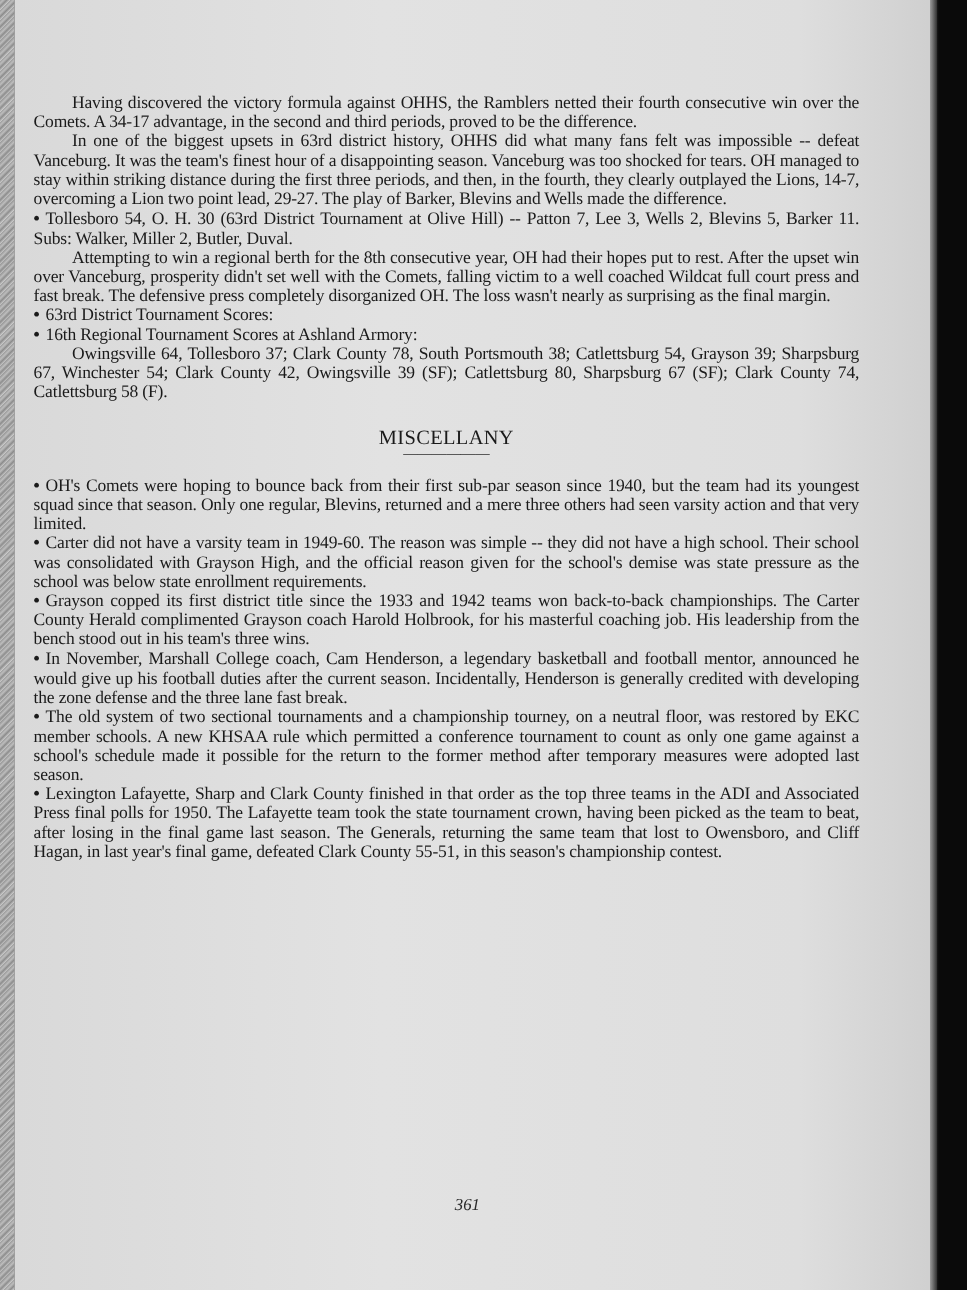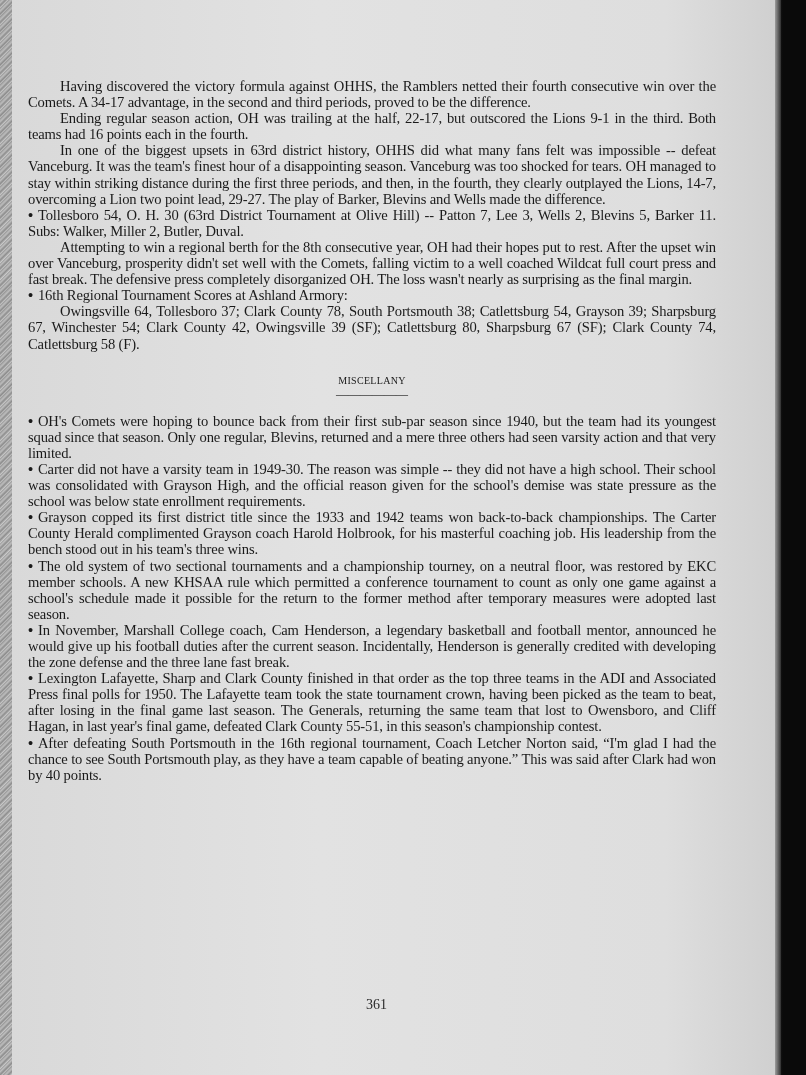--- a/index.html
+++ b/index.html
@@ -54,64 +54,64 @@
       content: "\2022";
       font-weight: bold;
       margin-right: 5px;
     }
     .heading-block {
       text-align: center;
       margin-top: 21px;
       margin-bottom: 14px;
     }
     .heading {
-      font-size: 10px;
+      font-size: 17px;
       letter-spacing: 0.3px;
       font-family: Liberation Serif, serif;
     }
     .dashes {
       display: block;
       font-size: 12px;
       line-height: 10px;
       letter-spacing: 0px;
     }
     .page-number {
       position: absolute;
-      left: 366px;
+      left: 379px;
       top: 997px;
       font-family: "Liberation Serif", "DejaVu Serif", serif;
+      font-style: italic;
       font-size: 14px;
       color: #2a2a2a;
     }
   </style>
 </head>
 <body>
 
 <div class="scan">
   <div class="binding"></div>
   <div class="page"></div>
   <div class="page-shadow"></div>
 
   <div class="text">
     <p class="indent">Having discovered the victory formula against OHHS, the Ramblers netted their fourth consecutive win over the Comets.  A 34-17 advantage, in the second and third periods, proved to be the difference.</p>
-    <p class="indent">Ending regular season action, OH was trailing at the half, 22-17, but outscored the Lions 9-1 in the third.  Both teams had 16 points each in the fourth.</p>
     <p class="indent">In one of the biggest upsets in 63rd district history, OHHS did what many fans felt was impossible -- defeat Vanceburg.  It was the team's finest hour of a disappointing season.  Vanceburg was too shocked for tears.  OH managed to stay within striking distance during the first three periods, and then, in the fourth, they clearly outplayed the Lions, 14-7, overcoming a Lion two point lead, 29-27.  The play of Barker, Blevins and Wells made the difference.</p>
     <p class="bullet">Tollesboro 54, O. H. 30 (63rd District Tournament at Olive Hill) -- Patton 7, Lee 3, Wells 2, Blevins 5, Barker 11.  Subs: Walker, Miller 2, Butler, Duval.</p>
     <p class="indent">Attempting to win a regional berth for the 8th consecutive year, OH had  their hopes put to rest.  After the upset win over Vanceburg, prosperity didn't set well with the Comets, falling victim to a well coached Wildcat full court press and fast break.  The defensive press completely disorganized OH.  The loss wasn't nearly as surprising as the final margin.</p>
+    <p class="bullet">63rd District Tournament Scores:</p>
     <p class="bullet">16th Regional Tournament Scores at Ashland Armory:</p>
     <p class="indent">Owingsville 64, Tollesboro 37; Clark County 78, South Portsmouth 38; Catlettsburg 54, Grayson 39; Sharpsburg 67, Winchester 54; Clark County 42, Owingsville 39 (SF); Catlettsburg 80, Sharpsburg 67 (SF); Clark County 74, Catlettsburg 58 (F).</p>
 
     <div class="heading-block">
       <div class="heading">MISCELLANY</div>
       <span class="dashes">——————</span>
     </div>
 
     <p class="bullet">OH's Comets were hoping to bounce back from their first sub-par season since 1940, but the team had its youngest squad since that season.  Only one regular, Blevins, returned and a mere three others had seen varsity action and that very limited.</p>
-    <p class="bullet">Carter did not have a varsity team in 1949-30.  The reason was simple -- they did not have a high school.  Their school was consolidated with Grayson High, and the official reason given for the school's demise was state pressure as the school was below state enrollment requirements.</p>
+    <p class="bullet">Carter did not have a varsity team in 1949-60.  The reason was simple -- they did not have a high school.  Their school was consolidated with Grayson High, and the official reason given for the school's demise was state pressure as the school was below state enrollment requirements.</p>
     <p class="bullet">Grayson copped its first district title since the 1933 and 1942 teams won back-to-back championships.  The Carter County Herald complimented Grayson coach Harold Holbrook, for his masterful coaching job.  His leadership from the bench stood out in his team's three wins.</p>
+    <p class="bullet">In November, Marshall College coach, Cam Henderson, a legendary basketball and football mentor, announced he would give up his football duties after the current season.  Incidentally, Henderson is generally credited with developing the zone defense and the three lane fast break.</p>
     <p class="bullet">The old system of two sectional tournaments and a championship tourney, on a neutral floor, was restored by EKC member schools.  A new KHSAA rule which permitted a conference tournament to count as only one game against a school's schedule made it possible for the return to the former method after temporary measures were adopted last season.</p>
-    <p class="bullet">In November, Marshall College coach, Cam Henderson, a legendary basketball and football mentor, announced he would give up his football duties after the current season.  Incidentally, Henderson is generally credited with developing the zone defense and the three lane fast break.</p>
     <p class="bullet">Lexington Lafayette, Sharp and Clark County finished in that order as the top three teams in the ADI and Associated Press final polls for 1950.  The Lafayette team took the state tournament crown, having been picked as the team to beat, after losing in the final game last season.  The Generals, returning the same team that lost to Owensboro, and Cliff Hagan, in last year's final game, defeated Clark County 55-51, in this season's championship contest.</p>
-    <p class="bullet">After defeating South Portsmouth in the 16th regional tournament, Coach Letcher Norton said, “I'm glad I had the chance to see South Portsmouth play, as they have a team capable of beating anyone.”  This was said after Clark had won by 40 points.</p>
   </div>
 
   <div class="page-number">361</div>
 </div>
 
 </body></html>

